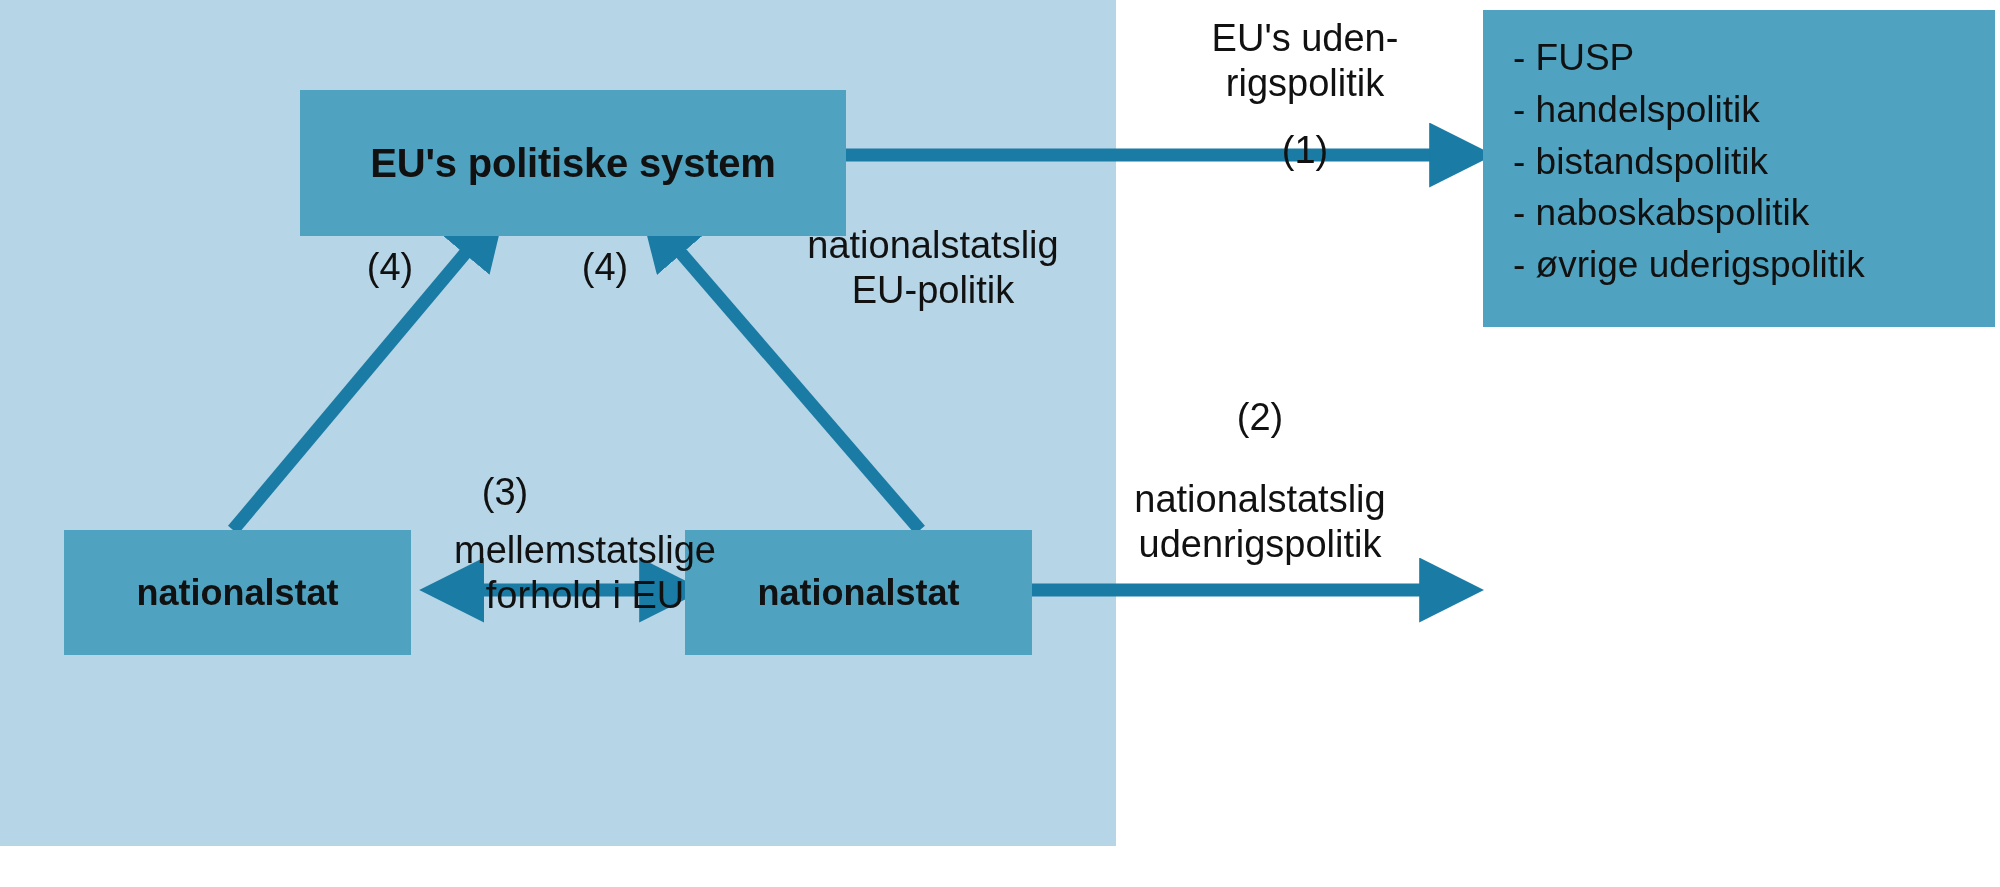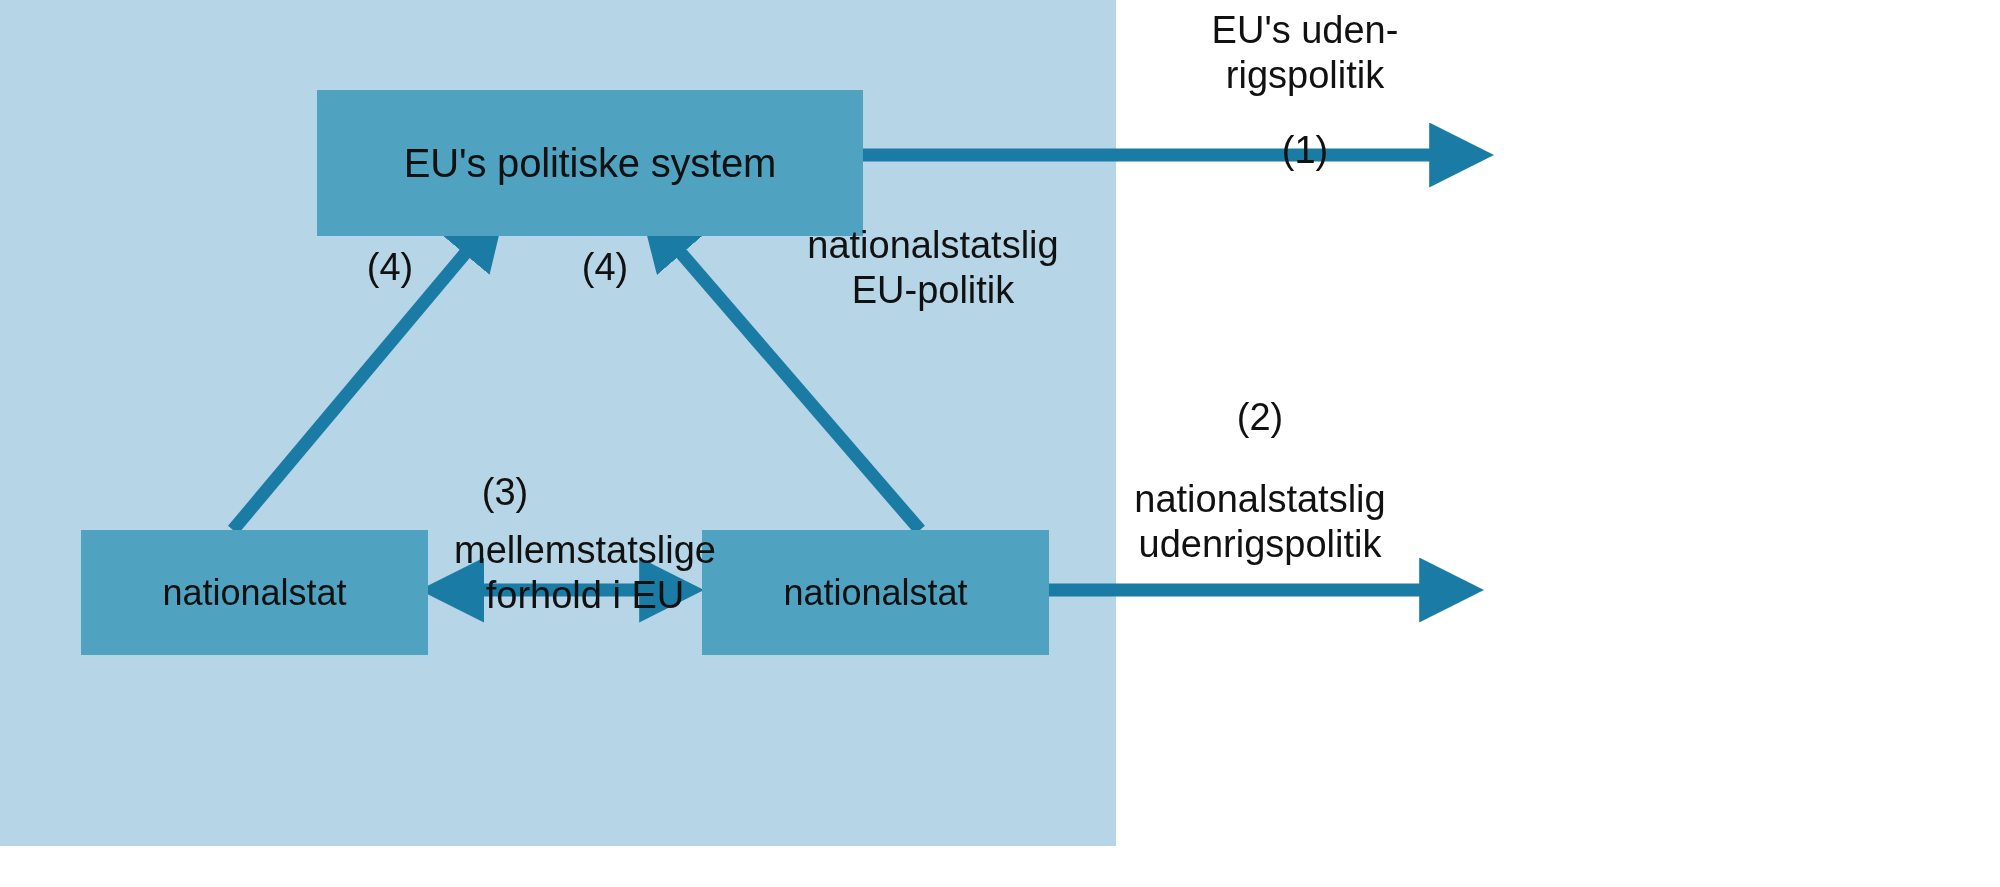--- a/index.html
+++ b/index.html
@@ -36,23 +36,22 @@
     pointer-events: none;
   }
   
   .node-box {
     position: absolute;
     background: #4fa3c0;
     display: flex;
     align-items: center;
     justify-content: center;
     color: #111111;
-    font-weight: normal;
+    font-weight: bold;
     box-sizing: border-box;
-    margin-left: 17px;
   }
   #box-eu-system {
     left: 300px;
     top: 90px;
     width: 546px;
     height: 146px;
     font-size: 40px;
     letter-spacing: -0.2px;
   }
   #box-nationalstat-left {
@@ -95,21 +94,21 @@
   .label {
     position: absolute;
     color: #111111;
     font-size: 38px;
     line-height: 1.18;
     text-align: center;
     white-space: pre-line;
   }
   #label-eu-foreign {
     left: 1140px;
-    top: 8px;
+    top: 16px;
     width: 330px;
   }
   #label-ref-1 {
     left: 1140px;
     top: 128px;
     width: 330px;
   }
   #label-national-eu-policy {
     left: 768px;
     top: 223px;
@@ -190,20 +189,29 @@
   </div>
 
   <div class="node-box" id="box-nationalstat-left">
     <span>nationalstat</span>
   </div>
 
   <div class="node-box" id="box-nationalstat-right">
     <span>nationalstat</span>
   </div>
 
+  <div id="policy-list-box">
+    <ul>
+      <li>- FUSP</li>
+      <li>- handelspolitik</li>
+      <li>- bistandspolitik</li>
+      <li>- naboskabspolitik</li>
+      <li>- øvrige uderigspolitik</li>
+    </ul>
+  </div>
 
   <div class="label" id="label-eu-foreign">EU's uden-
 rigspolitik</div>
 
   <div class="label" id="label-ref-1">(1)</div>
 
   <div class="label" id="label-national-eu-policy">nationalstatslig
 EU-politik</div>
 
   <div class="label" id="label-ref-4-left">(4)</div>

